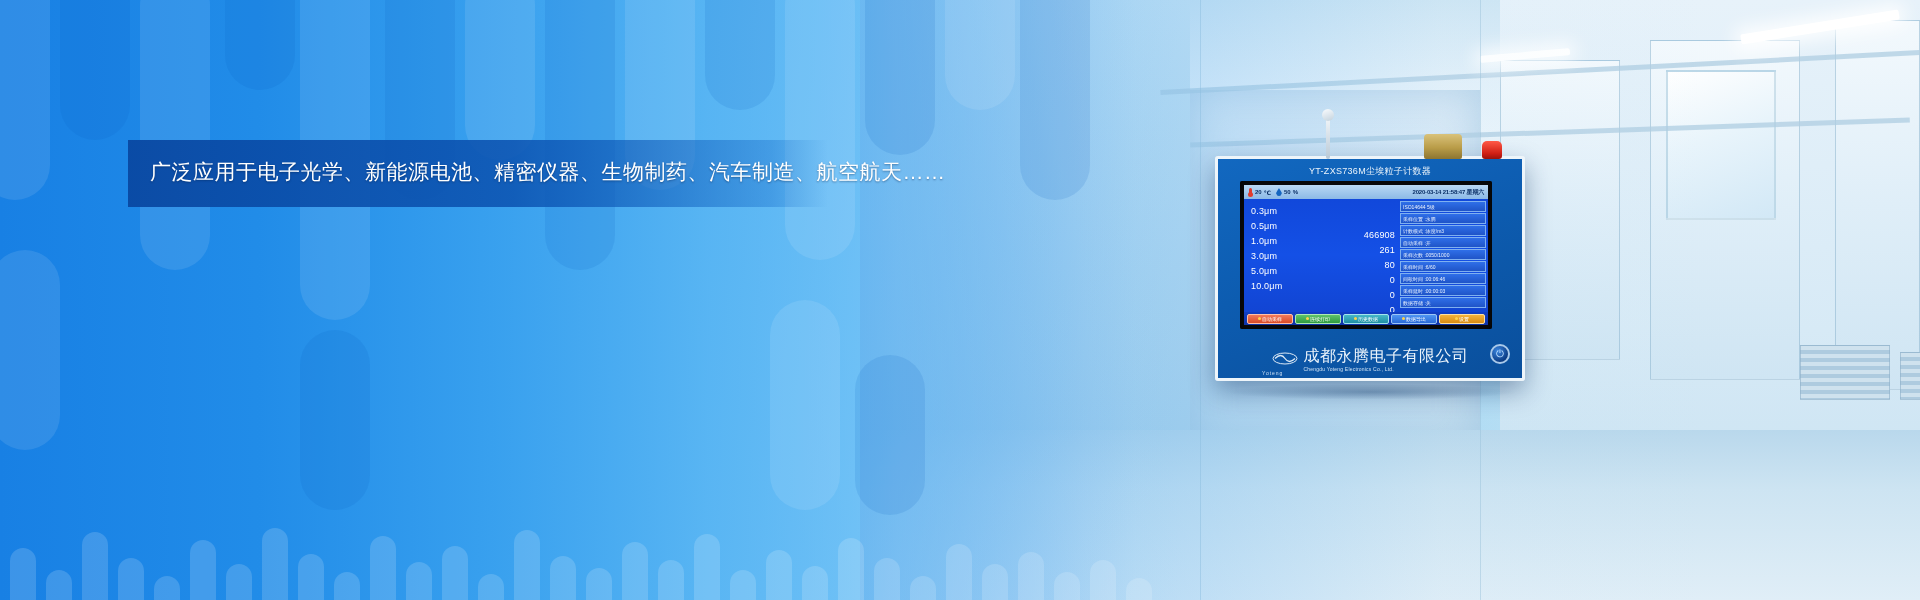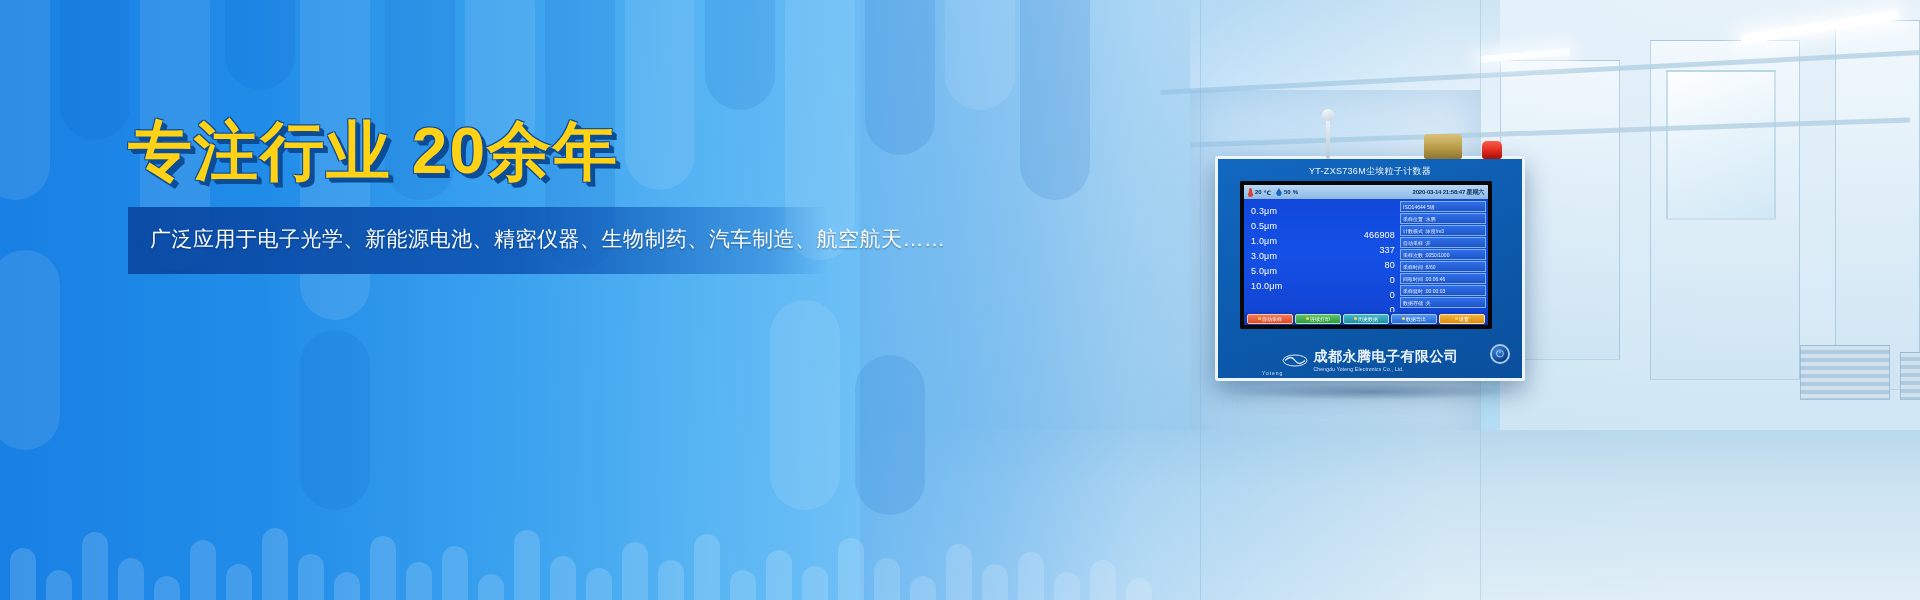--- a/index.html
+++ b/index.html
@@ -286,21 +286,21 @@
 
   .brandbar {
     position:absolute; left:0; bottom:6px; width:100%;
     display:flex; align-items:center; justify-content:center; gap:6px;
     color:#eaf3fb;
   }
   .logomark {
     width:26px; height:13px; position:relative; flex:0 0 26px;
   }
   .logomark svg { display:block; }
-  .brand-cn { font-size:14px; font-weight:bold; letter-spacing:.5px; }
+  .brand-cn { font-size:16px; font-weight:normal; letter-spacing:.5px; }
   .brand-en { font-size:5px; letter-spacing:.2px; color:#cfe2f4; }
   .brand-txt { display:flex; flex-direction:column; line-height:1.25; }
   .yoteng { font-size:5px; color:#cfe2f4; letter-spacing:1px; }
 
   .power-btn {
     position:absolute; right:12px; bottom:14px;
     width:20px; height:20px; border-radius:50%;
     background: radial-gradient(circle at 35% 30%, #3b86e0, #0c3d86 70%, #072a5e 100%);
     border:2px solid #a9c9ea;
     display:flex; align-items:center; justify-content:center;
@@ -390,21 +390,20 @@
     <div class="eqbar" style="left:910px;  height:24px;"></div>
     <div class="eqbar" style="left:946px;  height:56px;"></div>
     <div class="eqbar" style="left:982px;  height:36px;"></div>
     <div class="eqbar" style="left:1018px; height:48px;"></div>
     <div class="eqbar" style="left:1054px; height:28px;"></div>
     <div class="eqbar" style="left:1090px; height:40px;"></div>
     <div class="eqbar" style="left:1126px; height:22px;"></div>
   </div>
 
   <div class="copy">
-    <div class="headline">专注行业 20余年</div>
     <div class="strap">
       <p>广泛应用于电子光学、新能源电池、精密仪器、生物制药、汽车制造、航空航天……</p>
     </div>
   </div>
 
   <div class="device-shadow"></div>
   <div class="device">
 
     <div class="antenna"></div>
     <div class="antenna-tip"></div>
@@ -431,21 +430,21 @@
         </div>
 
         <div class="screen-body">
           <div class="counts">
             <div class="count-row">
               <span class="size">0.3μm</span>
               <span class="val">466908</span>
             </div>
             <div class="count-row">
               <span class="size">0.5μm</span>
-              <span class="val">337</span>
+              <span class="val">261</span>
             </div>
             <div class="count-row">
               <span class="size">1.0μm</span>
               <span class="val">80</span>
             </div>
             <div class="count-row">
               <span class="size">3.0μm</span>
               <span class="val">0</span>
             </div>
             <div class="count-row">

